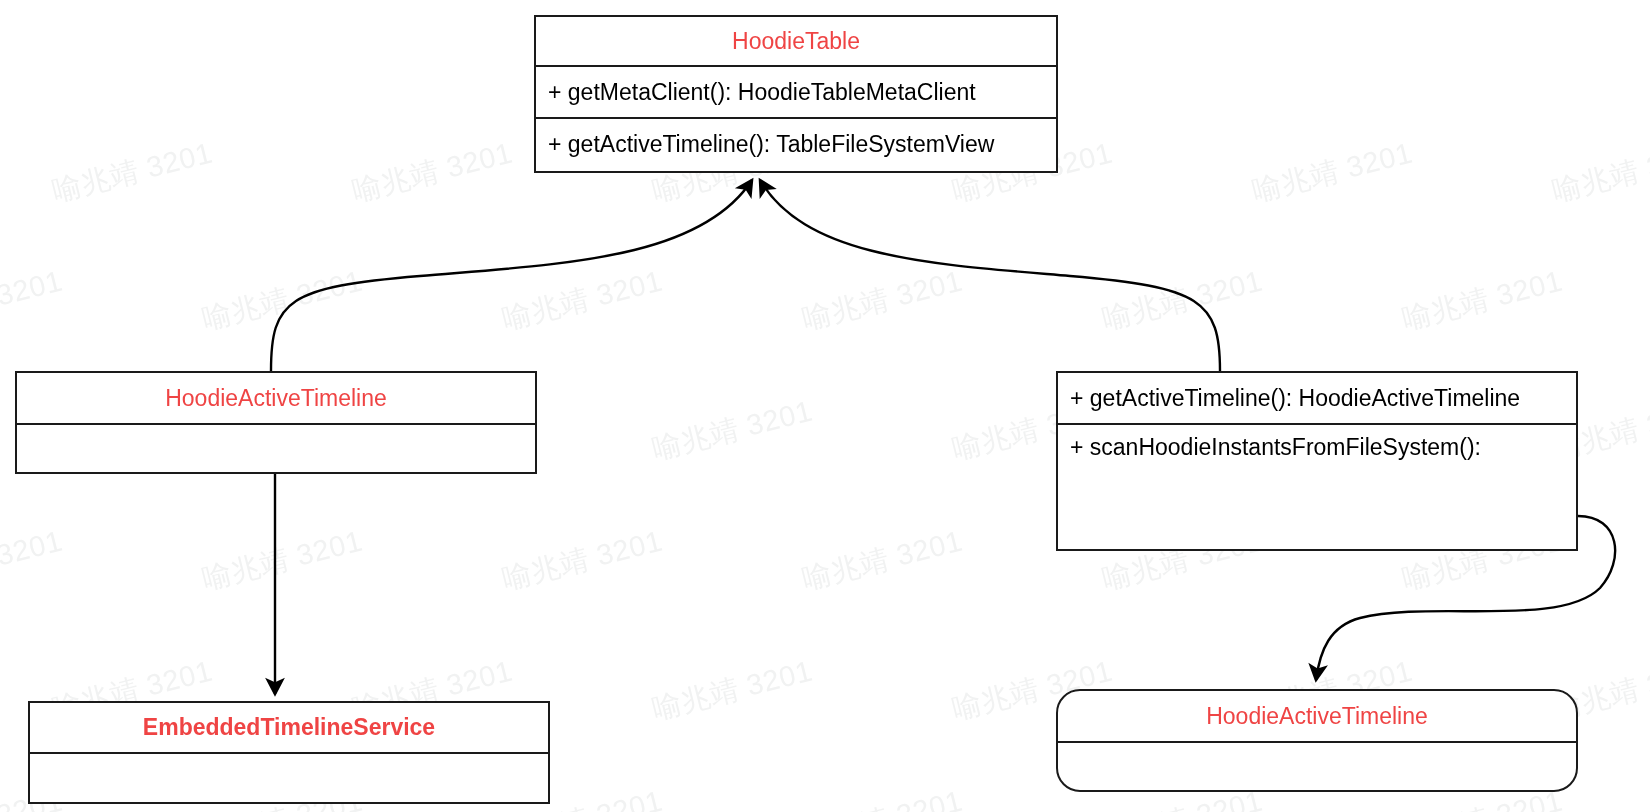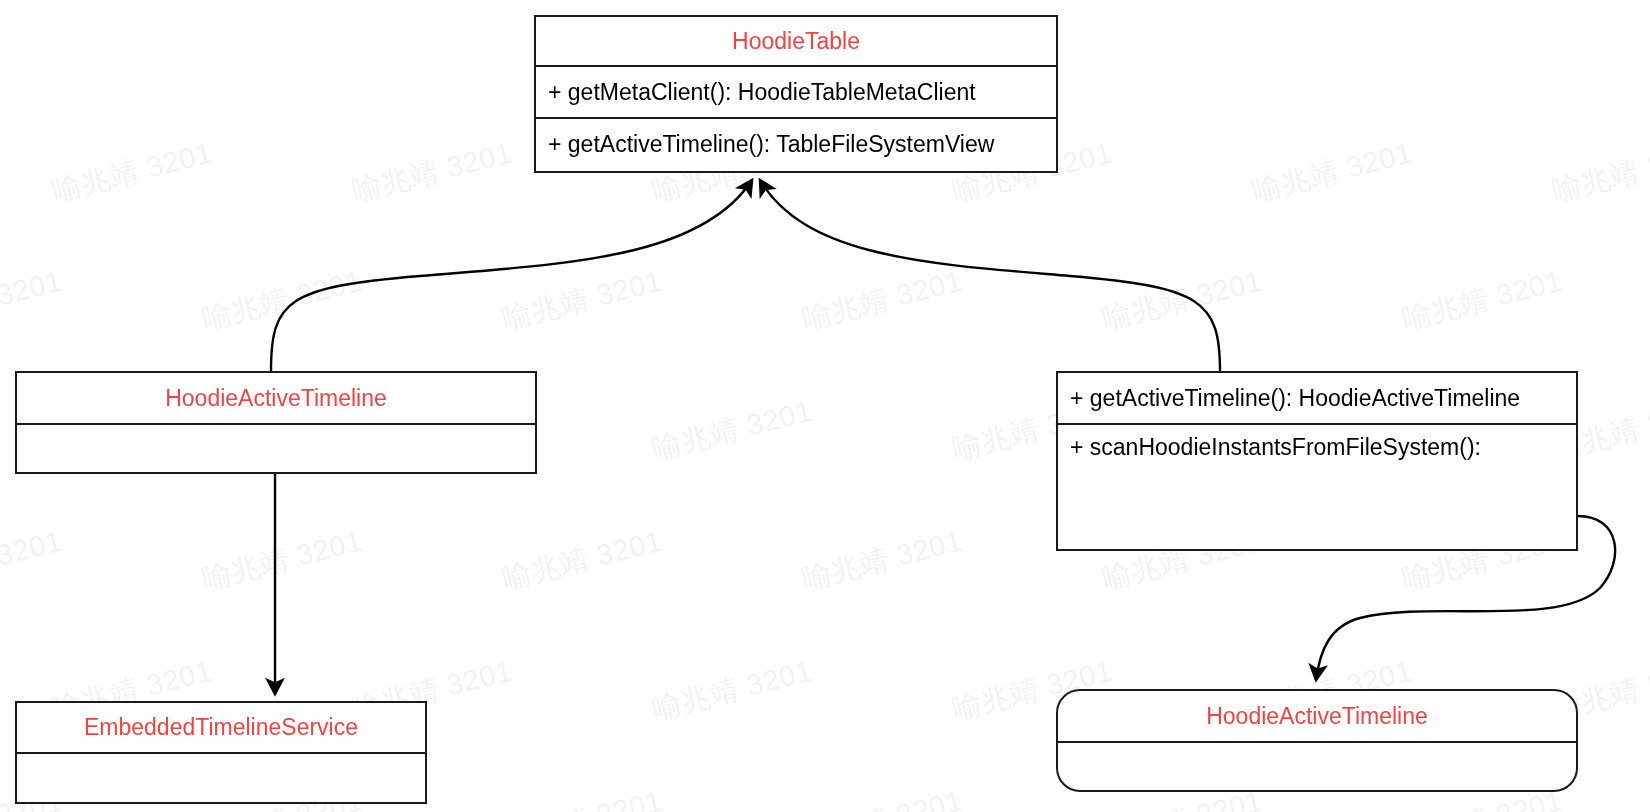--- a/index.html
+++ b/index.html
@@ -96,21 +96,21 @@
 
   #box-table-file-system-view { left: 15px; top: 371px; width: 522px; height: 103px; }
   #box-table-file-system-view .uml-title { height: 52px; }
   #box-table-file-system-view .c1        { height: 47px; }
 
   #box-hoodie-table-meta-client { left: 1056px; top: 371px; width: 522px; height: 180px; }
   #box-hoodie-table-meta-client .uml-title { height: 52px; }
   #box-hoodie-table-meta-client .c1        { height: 52px; }
   #box-hoodie-table-meta-client .c2        { height: 80px; }
 
-  #box-embedded-timeline-service { left: 15px; top: 701px; width: 412px; height: 103px; }
+  #box-embedded-timeline-service { left: 28px; top: 701px; width: 522px; height: 103px; font-weight: bold; }
   #box-embedded-timeline-service .uml-title { height: 51px; }
   #box-embedded-timeline-service .c1        { height: 48px; }
 
   #box-hoodie-active-timeline { left: 1056px; top: 689px; width: 522px; height: 103px; border-radius: 24px; }
   #box-hoodie-active-timeline .uml-title { height: 52px; }
   #box-hoodie-active-timeline .c1        { height: 47px; }
 </style>
 </head>
 <body>
 

